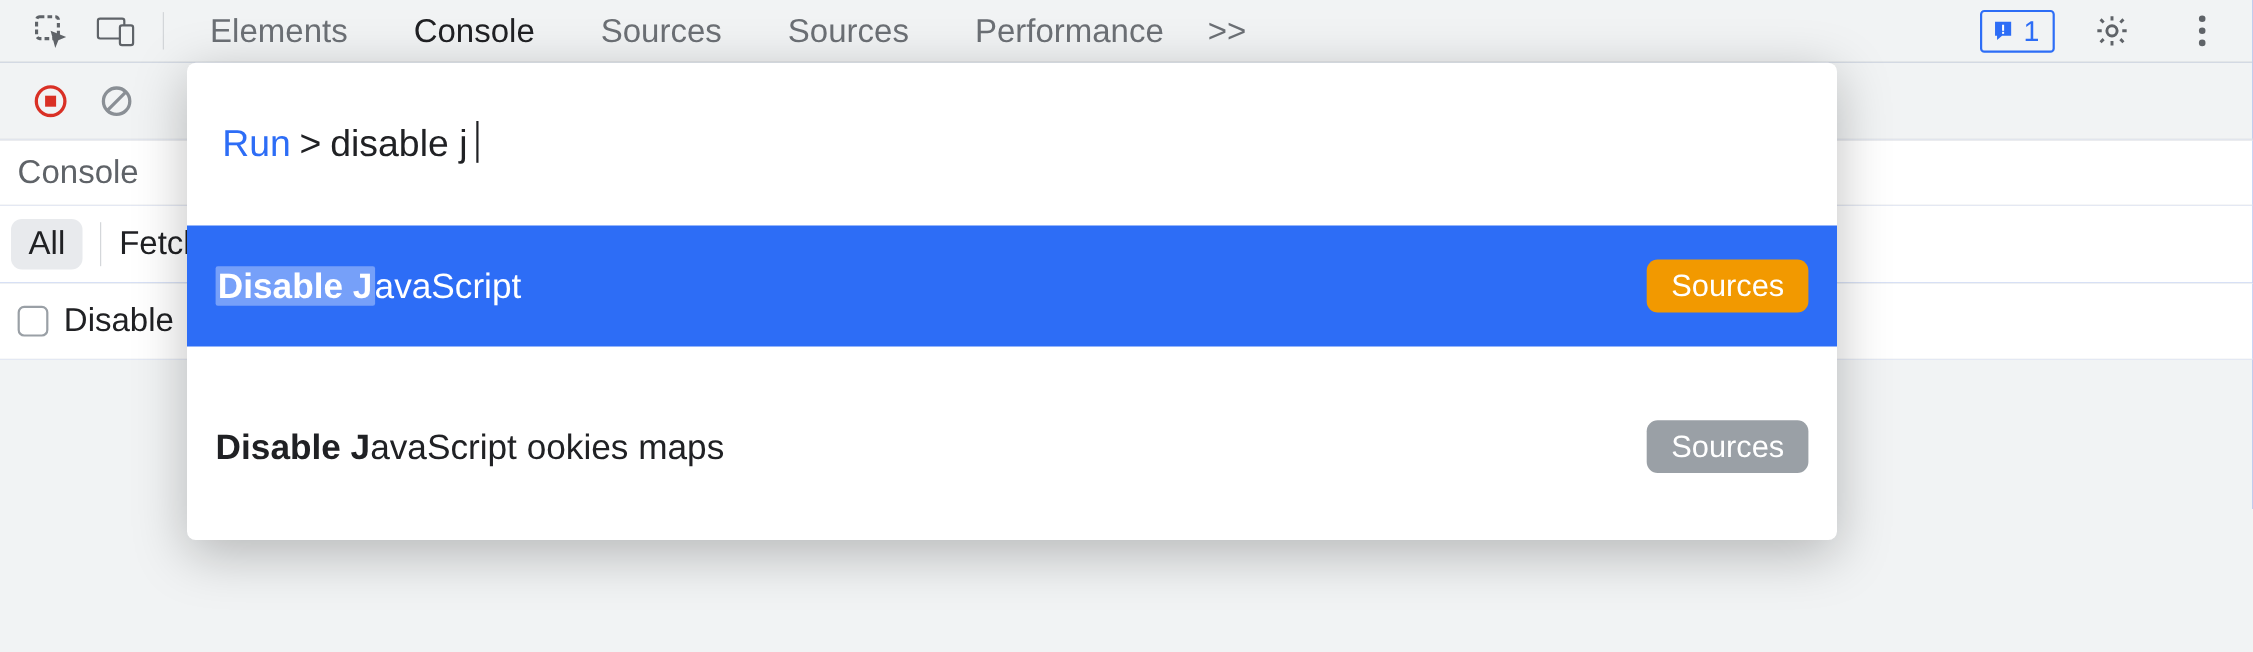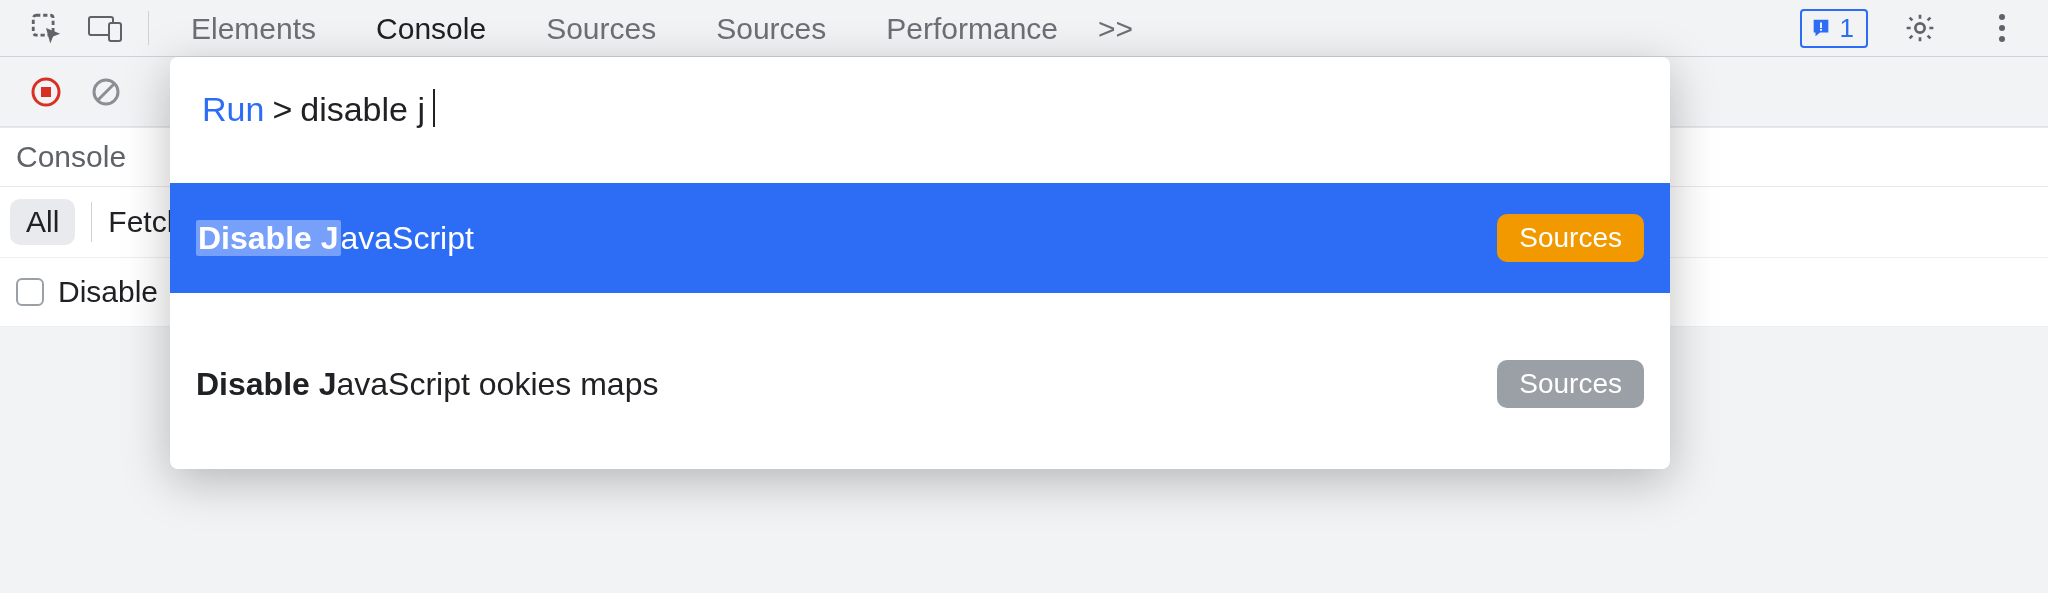--- a/index.html
+++ b/index.html
@@ -174,20 +174,21 @@
     box-shadow: 0 12px 48px rgba(0,0,0,0.25);
     z-index: 10;
     padding-bottom: 30px;
   }
   .palette-input {
     display:flex;
     align-items: baseline;
     gap: 8px;
     padding: 26px 32px 18px 32px;
     font-size: 34px;
+    margin-top: 21px;
   }
   .palette-run {
     color:#2d6df6;
   }
   .palette-chevron {
     color:#202124;
   }
   .palette-query {
     color:#202124;
   }

